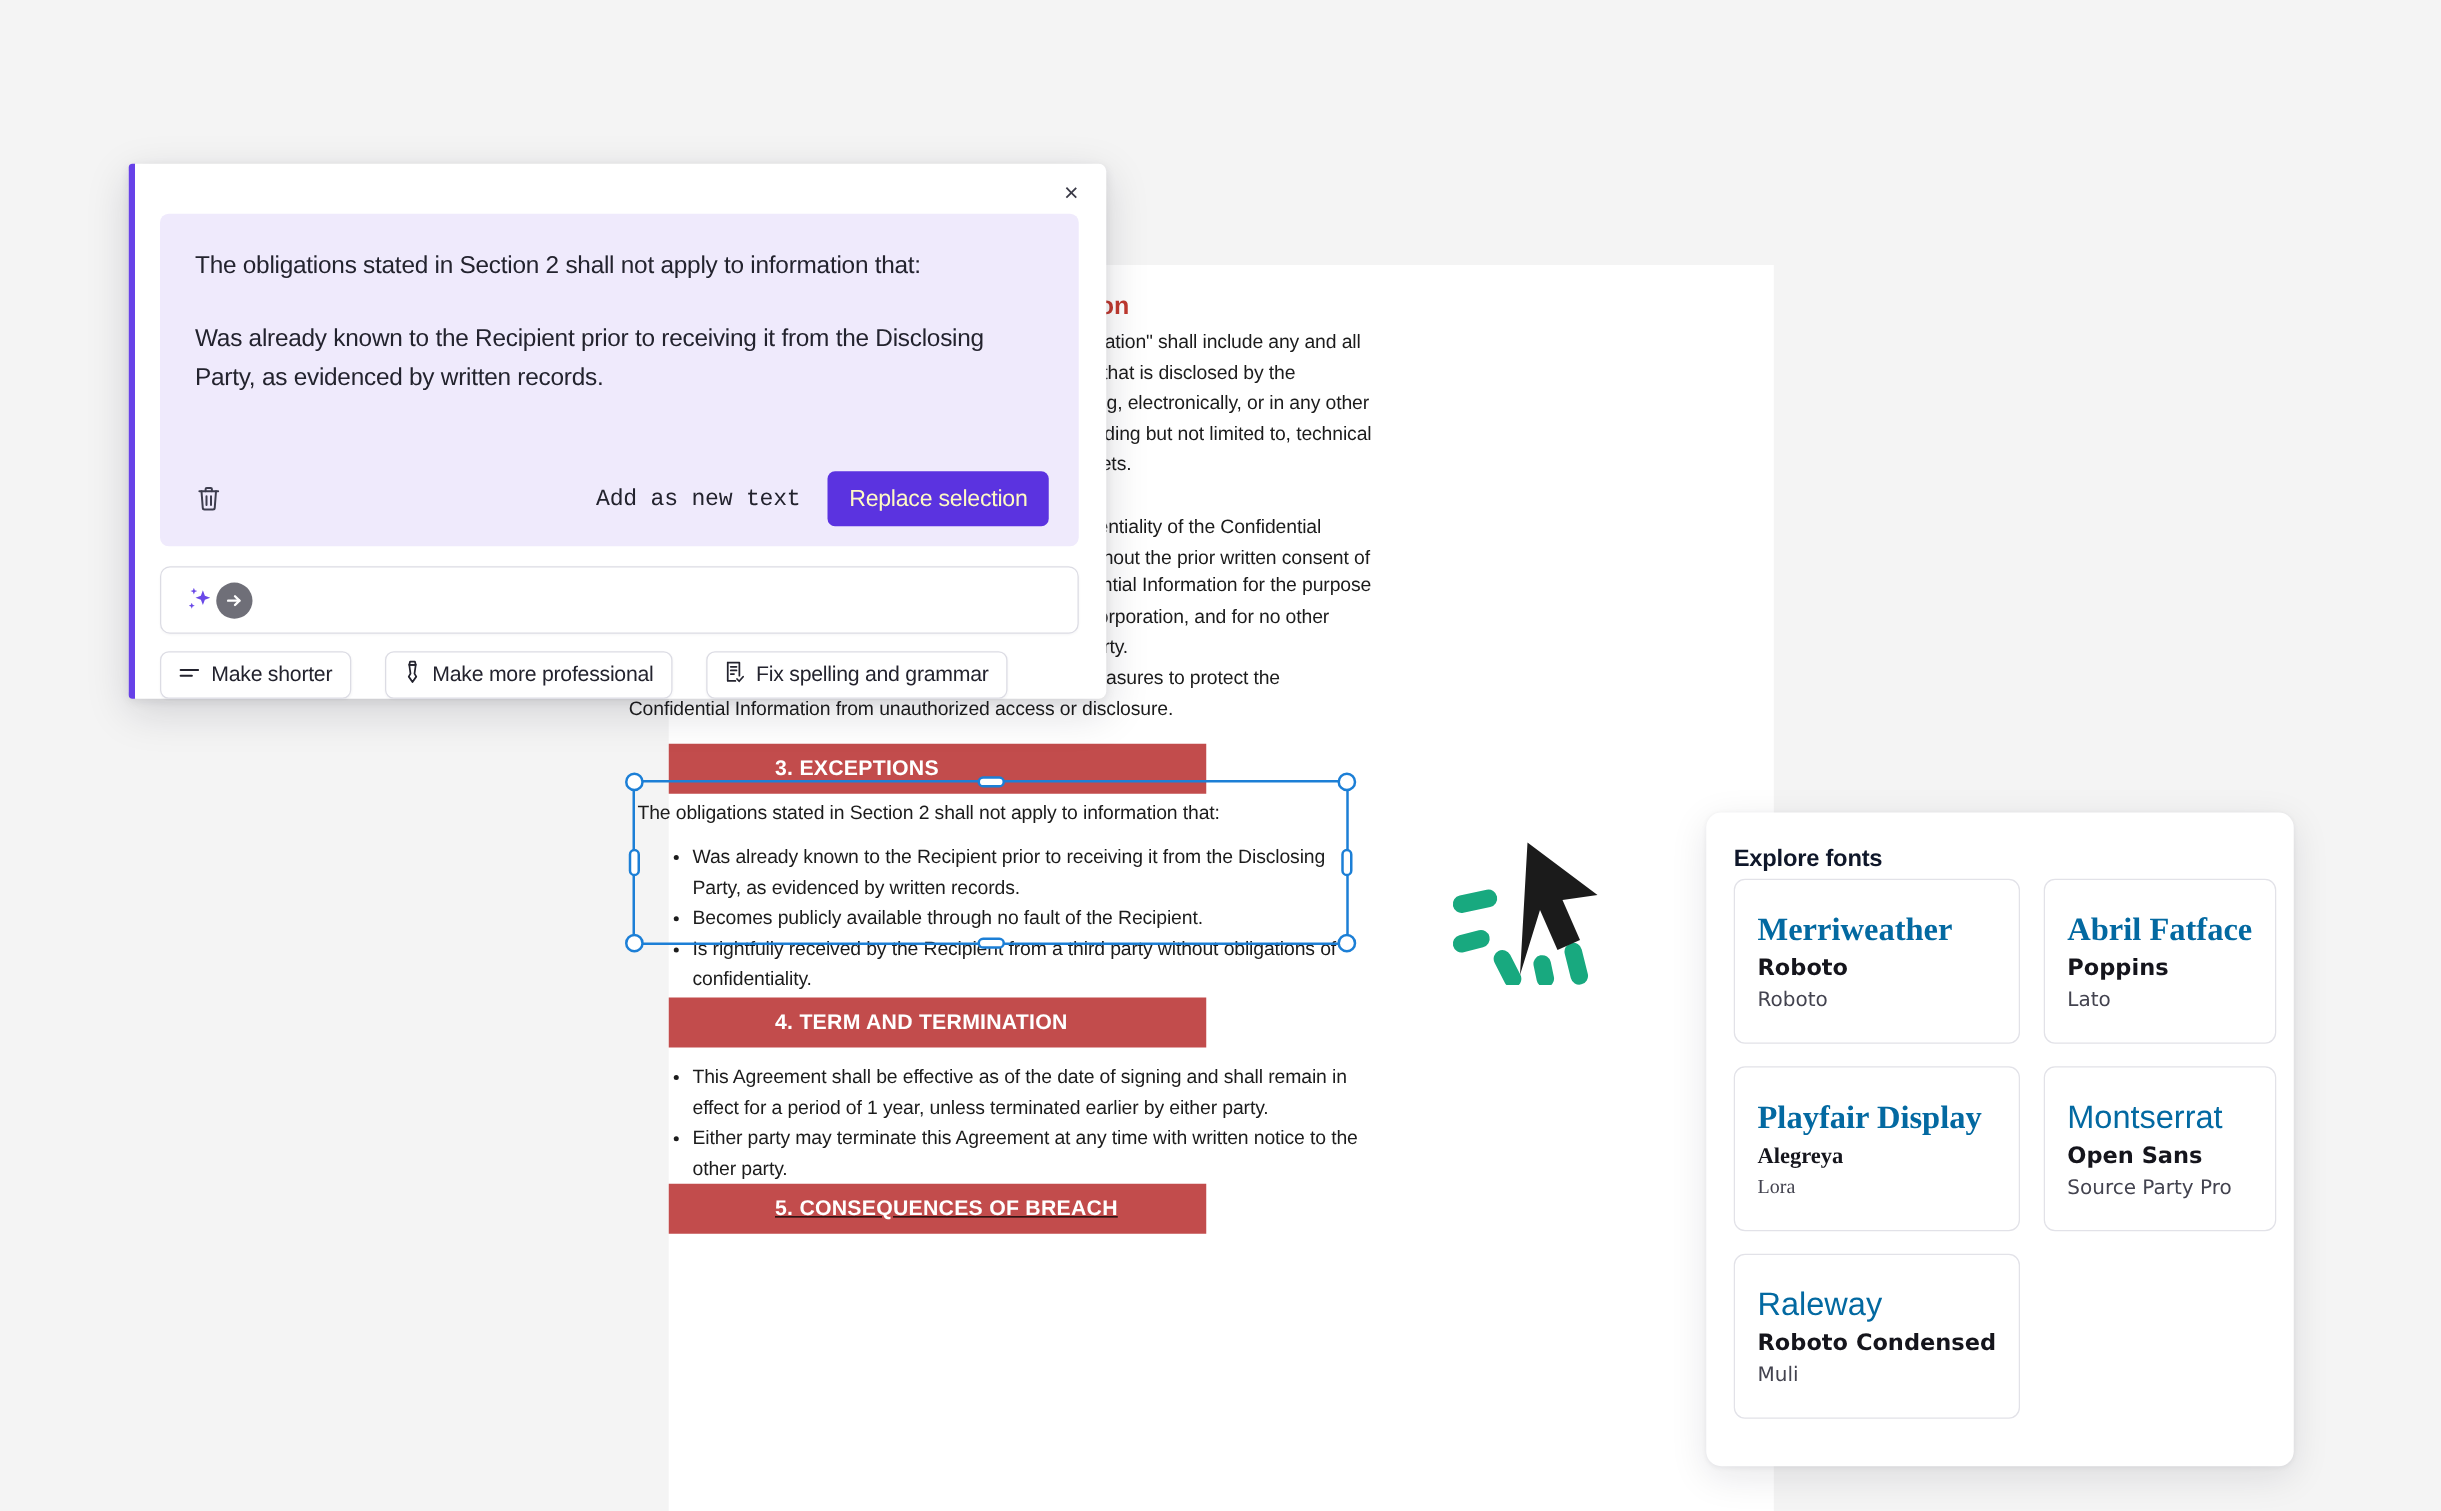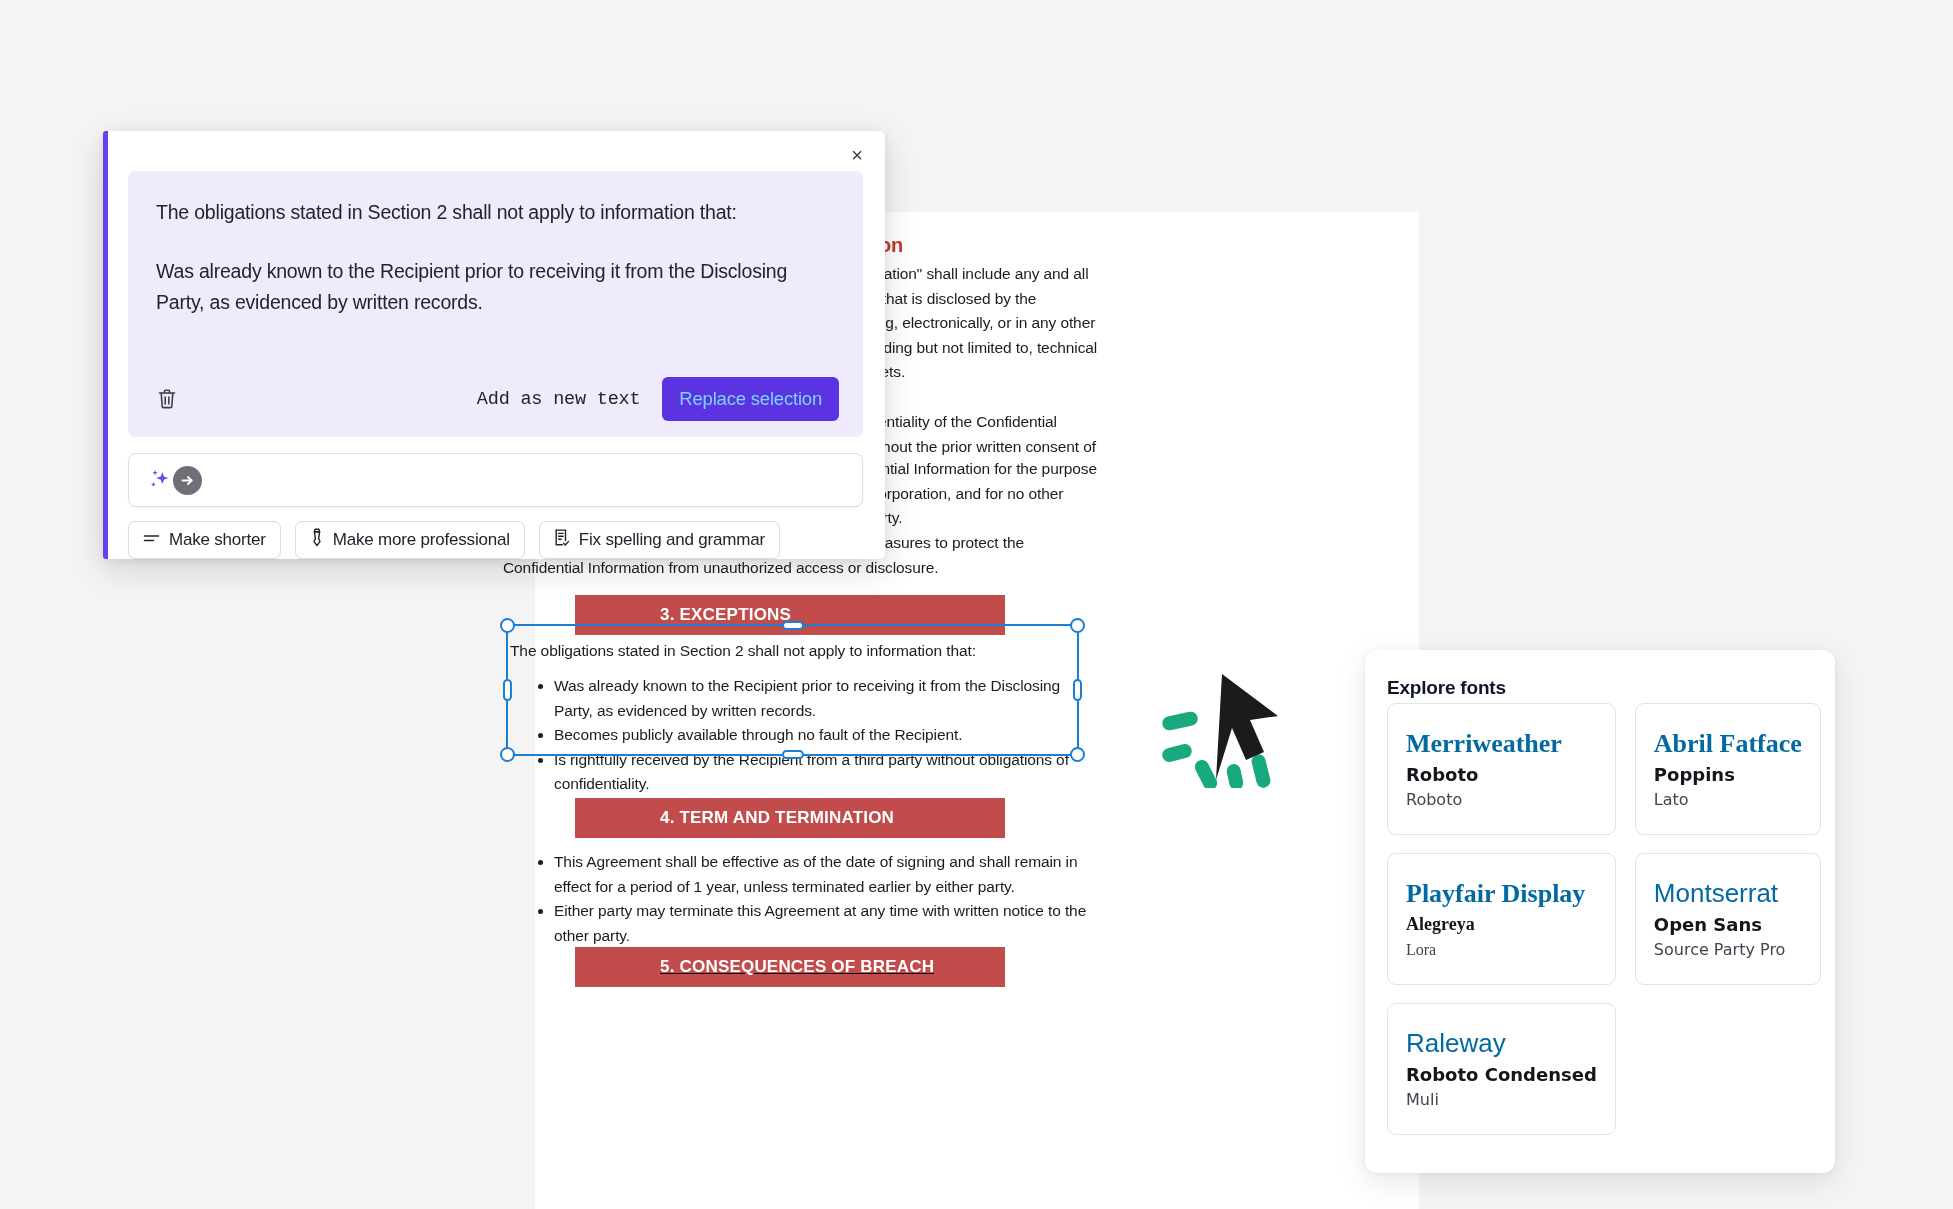--- a/index.html
+++ b/index.html
@@ -22,21 +22,20 @@
   .doc-inner { position: absolute; left: 0; top: 0; width: 884px; height: 997px; }
 
   .doc-section-head {
     position: absolute;
     left: 0;
     width: 430px;
     height: 40px;
     background: #c24c4c;
     display: flex;
     align-items: center;
-    margin-left: 40px;
   }
   .doc-section-head span {
     color: #ffffff;
     font-size: 17px;
     font-weight: bold;
     letter-spacing: .2px;
     margin-left: 85px;
     white-space: nowrap;
   }
   .doc-head-red {
@@ -152,21 +151,21 @@
     color: #23232e;
     background: transparent;
     border: none;
     padding: 8px 14px;
     cursor: pointer;
     font-family: Liberation Mono, monospace;
     letter-spacing: -.2px;
   }
   .btn-primary {
     font-size: 18.5px;
-    color: #7dd3fc;
+    color: #fef9c3;
     background: #5b33e0;
     border: none;
     border-radius: 6px;
     padding: 11px 17px;
     margin-left: 8px;
     cursor: pointer;
     font-family: "Liberation Sans", sans-serif;
     letter-spacing: -.2px;
   }
 
@@ -201,21 +200,21 @@
     background: #6f6f78;
     display: flex; align-items: center; justify-content: center;
     cursor: pointer;
     flex: 0 0 auto;
   }
 
   .quick-row {
     position: absolute;
     left: 25px; top: 390px;
     display: flex;
-    gap: 14px;
+    gap: 27px;
   }
   .quick-btn {
     height: 38px;
     background: #ffffff;
     border: 1px solid #dcdce4;
     border-radius: 7px;
     display: flex;
     align-items: center;
     gap: 9px;
     padding: 0 14px;

